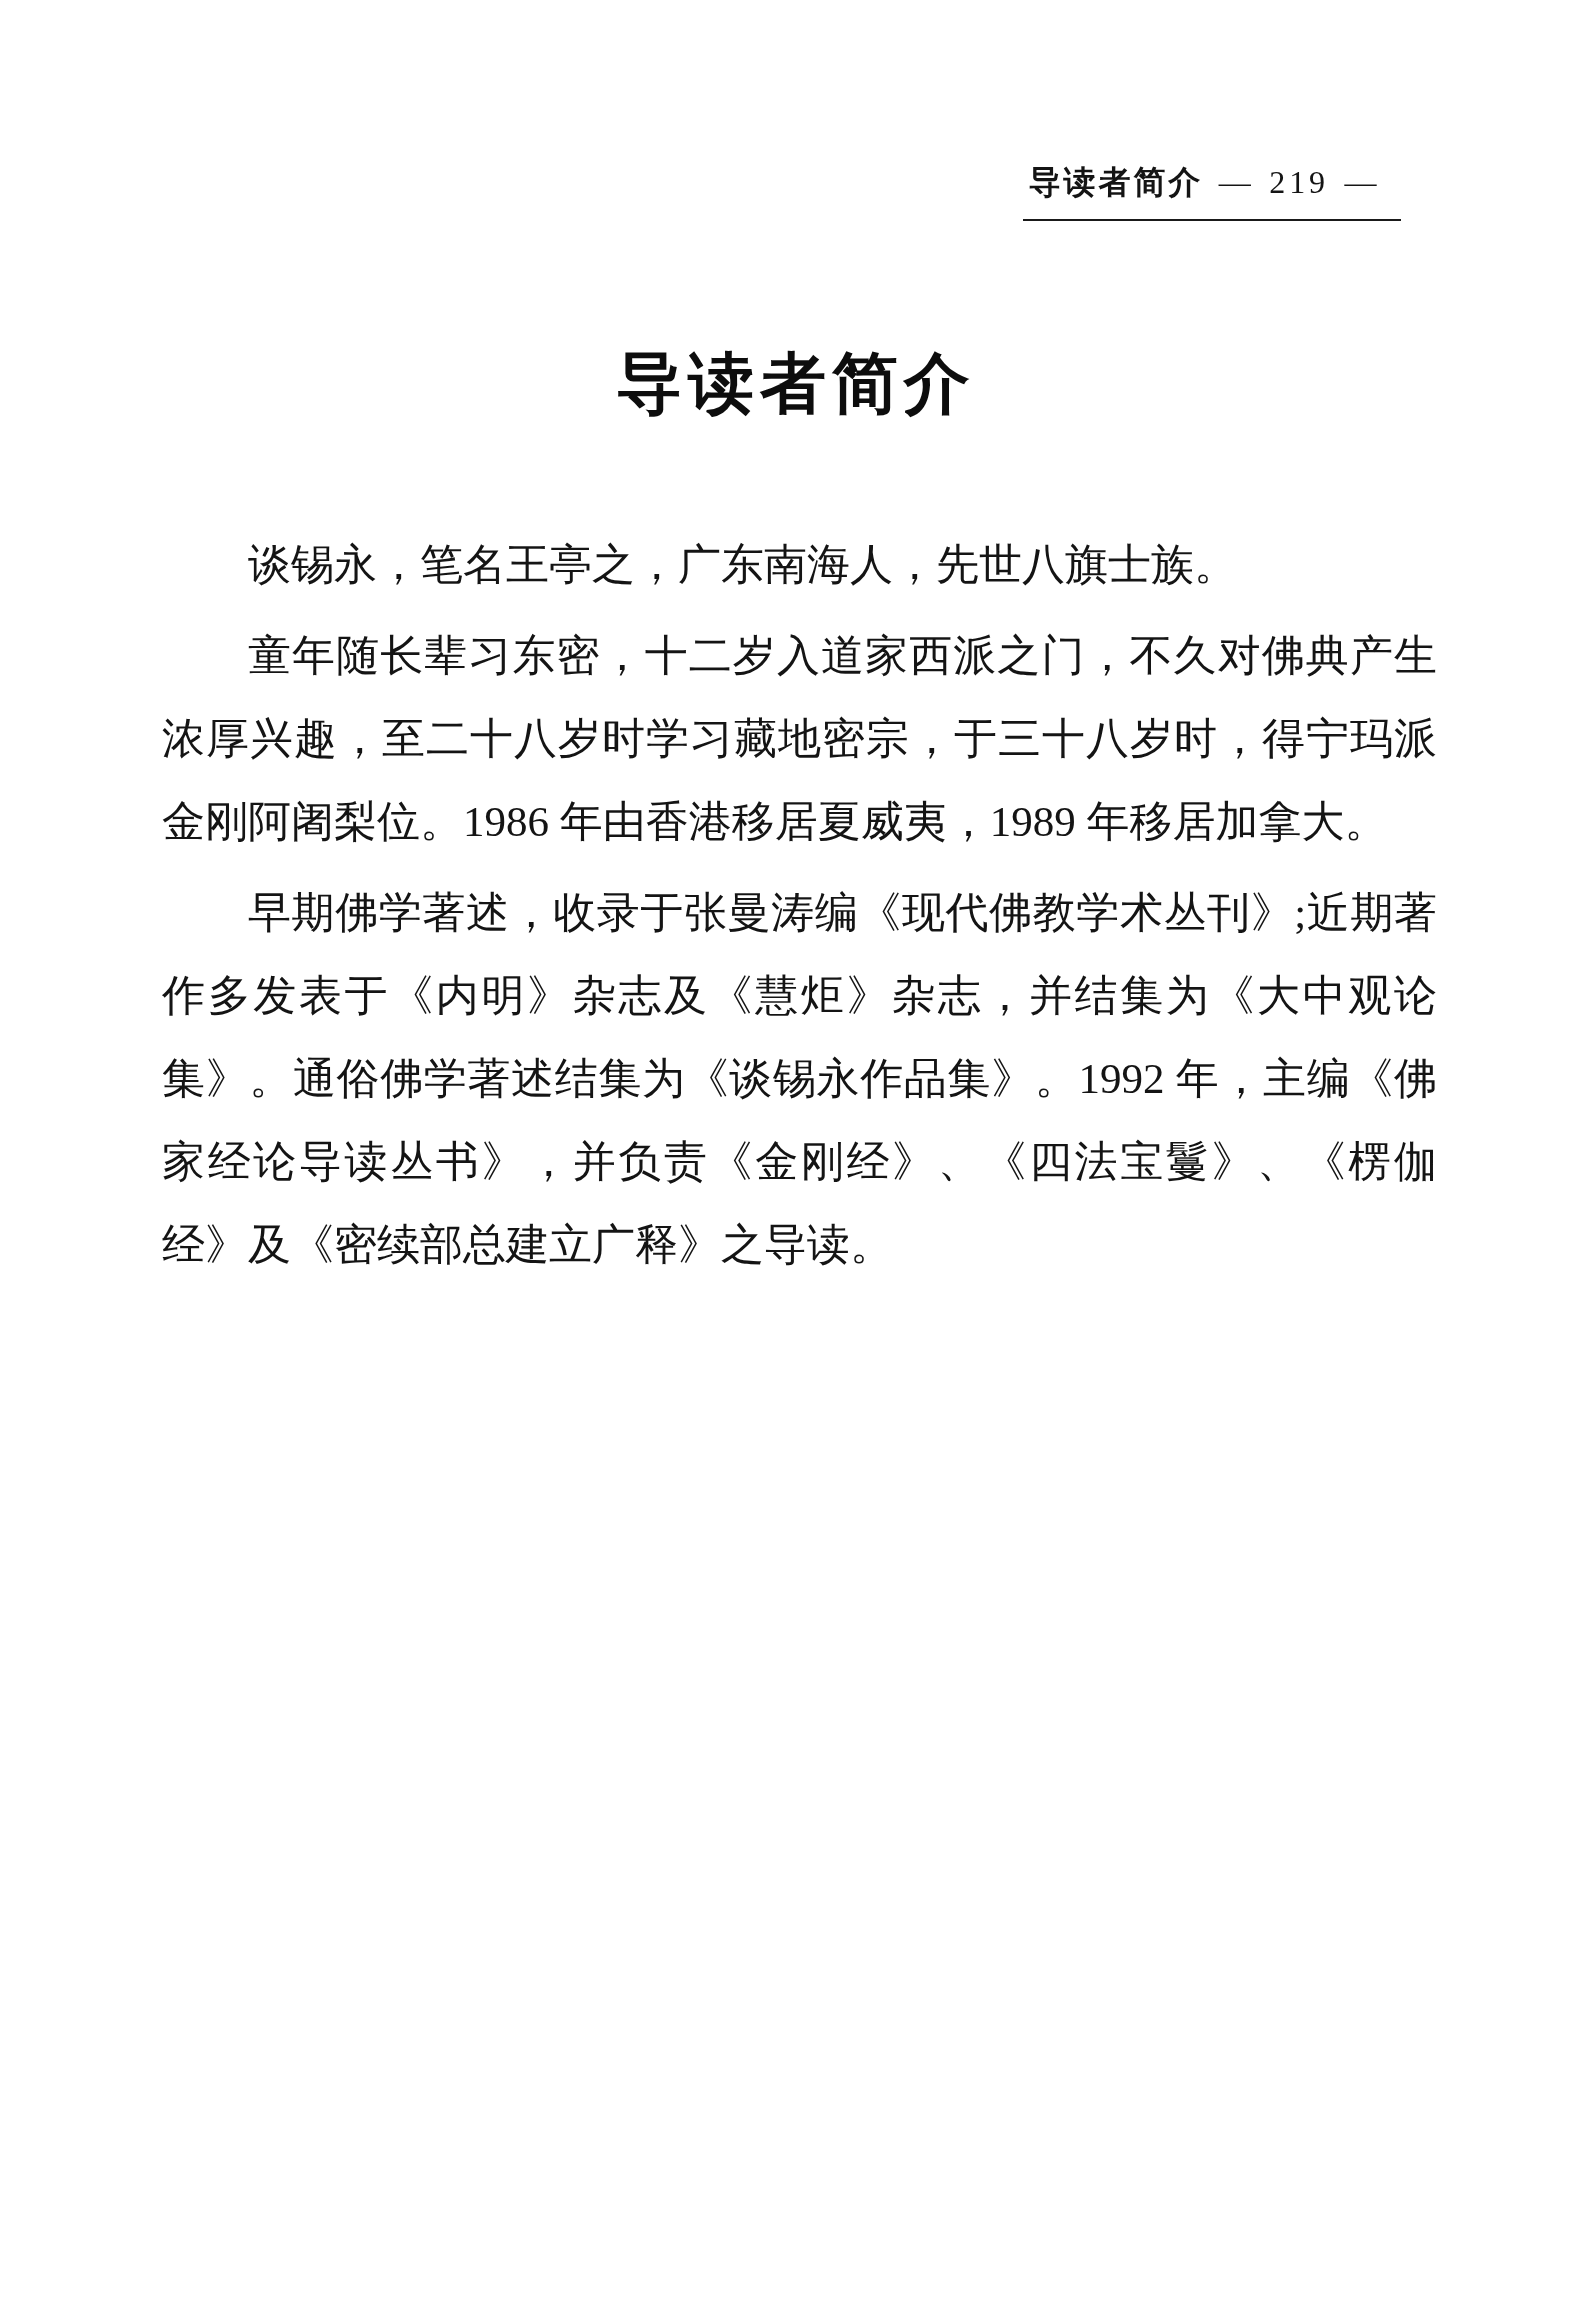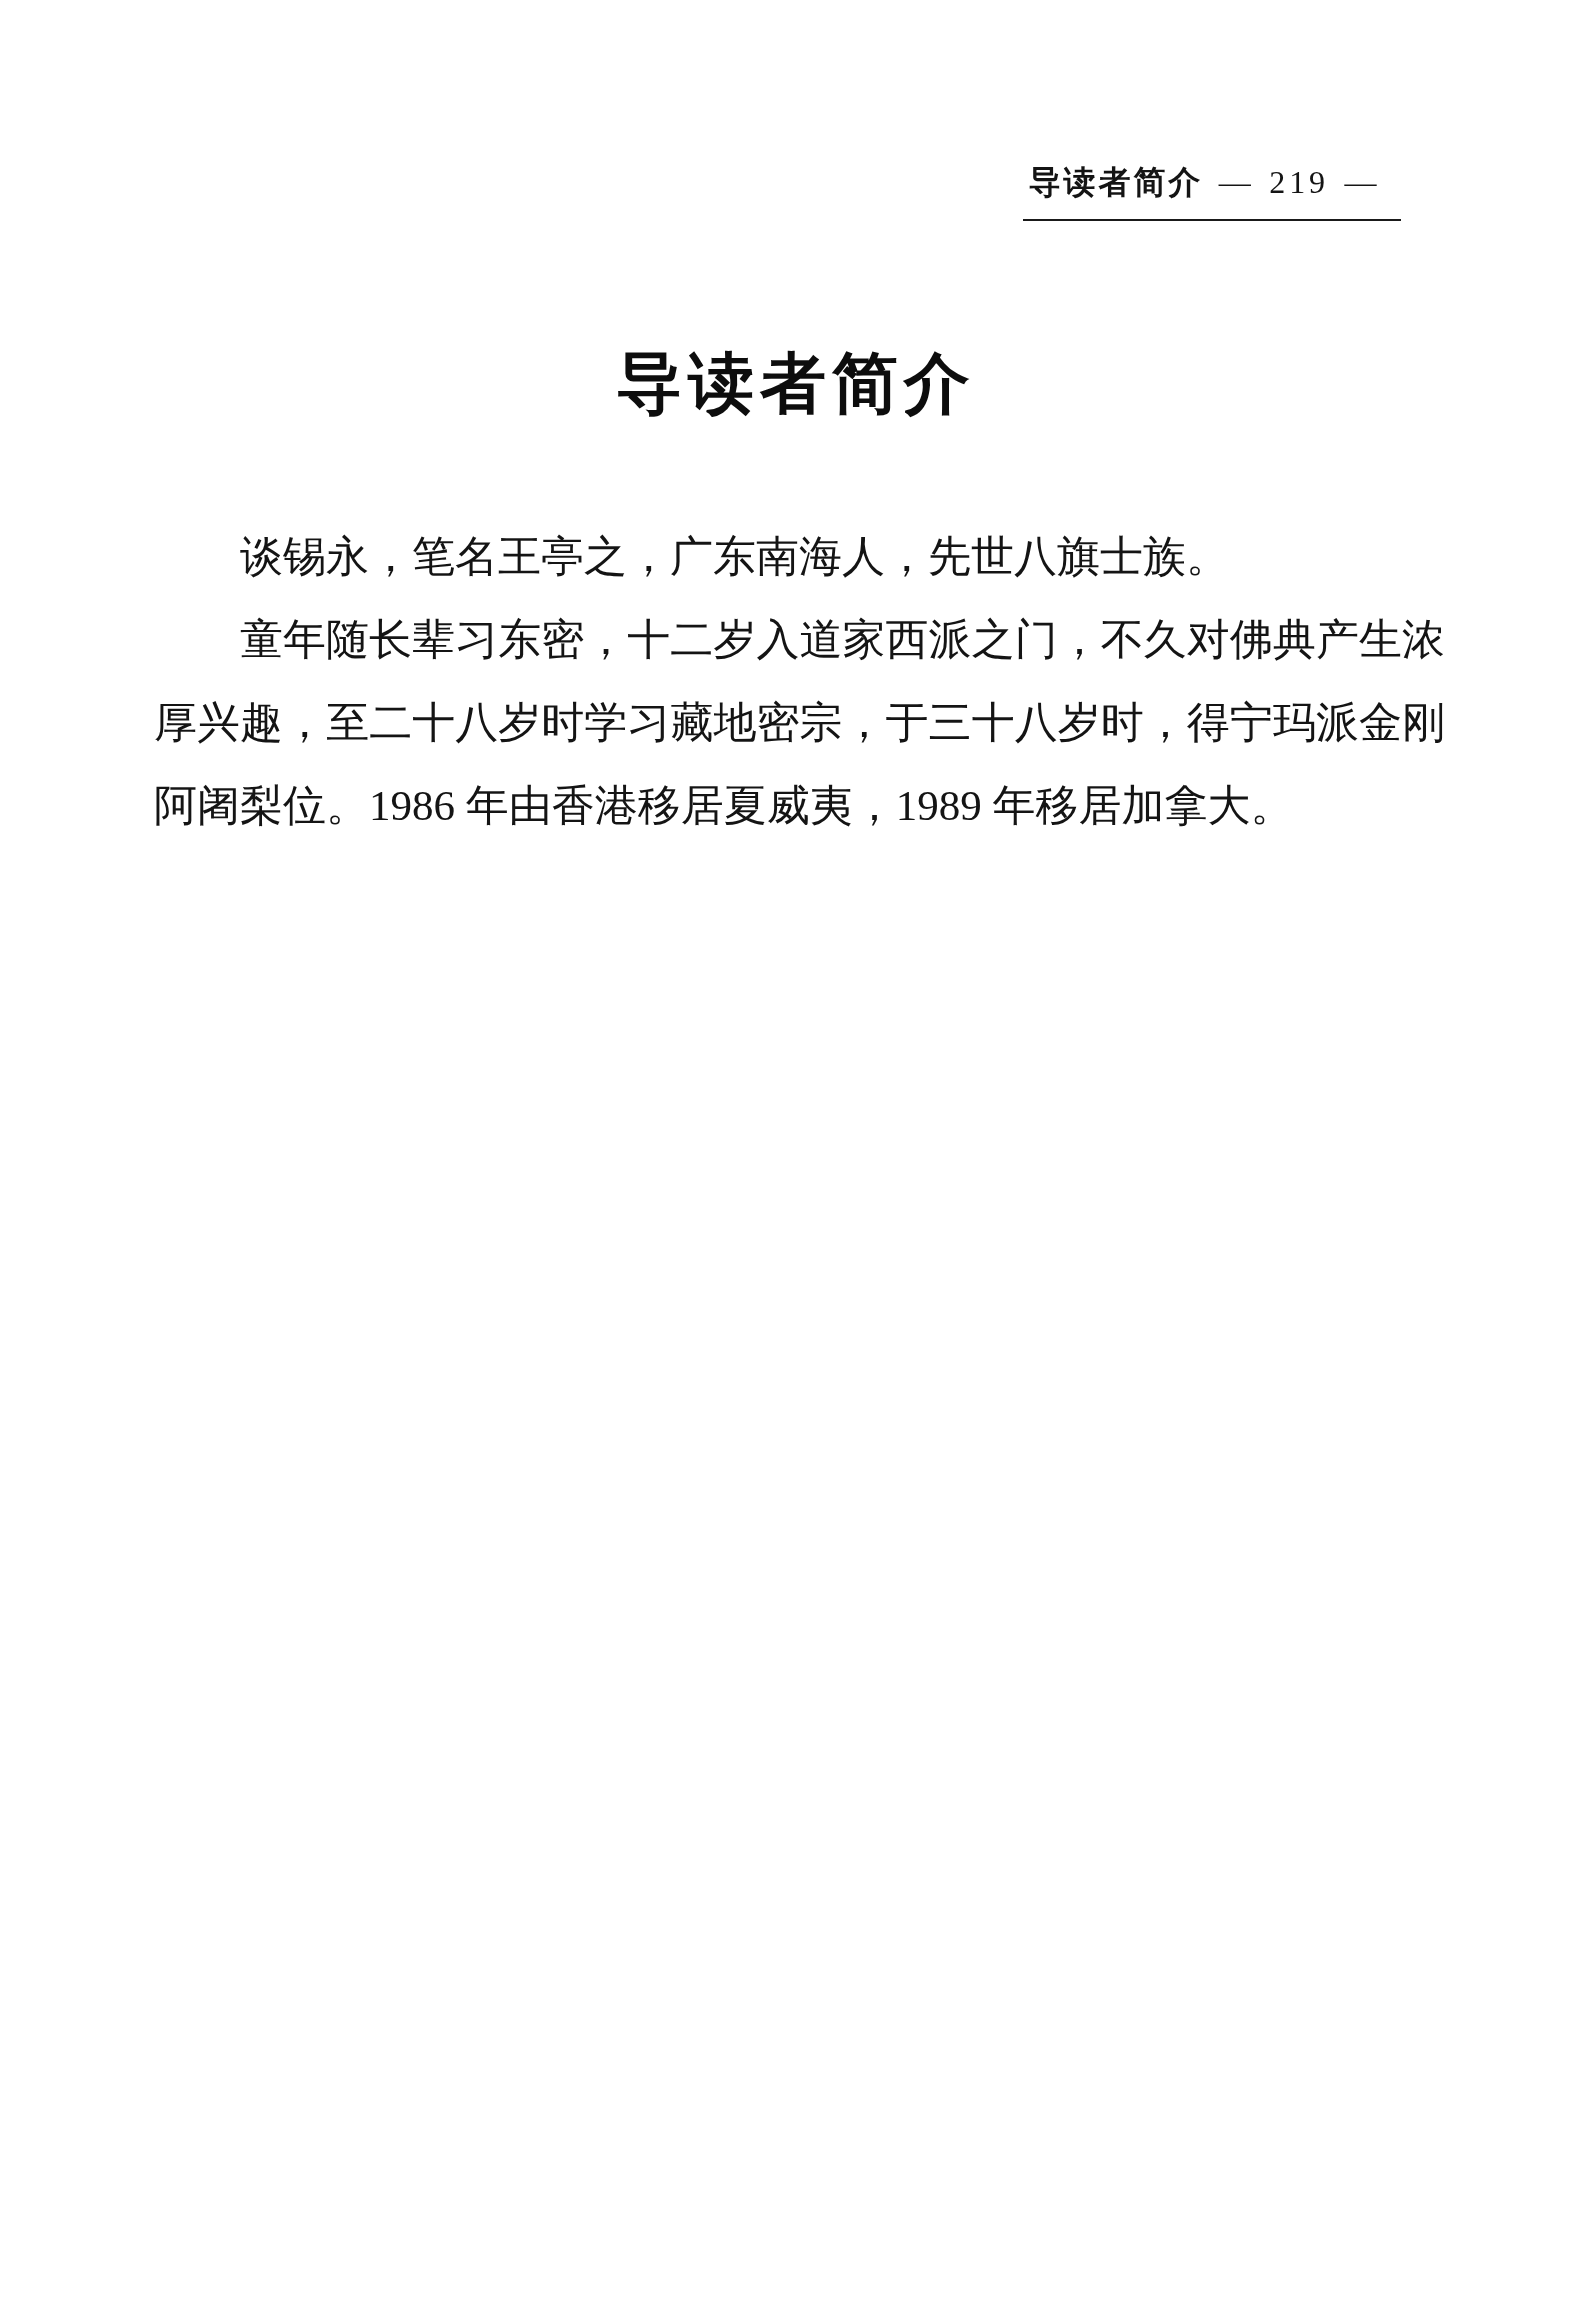--- a/index.html
+++ b/index.html
@@ -63,37 +63,38 @@
     top: 515px;
     left: 154px;
     width: 1291px;
     font-size: 43px;
     line-height: 83px;
     text-align: justify;
     text-justify: inter-ideograph;
     color: #141414;
   }
   .body-text p {
-    margin: 0;
+    margin: 8px;
     padding: 0;
     text-indent: 2em;
   }
 </style>
 </head>
 <body>
 
 <div class="page">
 
   <div class="running-header">
     <span class="rh-text">
       <span>导读者简介</span><span class="rh-dash">—</span><span class="rh-num">219</span><span class="rh-dash">—</span>
     </span>
   </div>
 
   <h1 class="page-title">导读者简介</h1>
 
   <div class="body-text">
     <p>谈锡永，笔名王亭之，广东南海人，先世八旗士族。</p>
     <p>童年随长辈习东密，十二岁入道家西派之门，不久对佛典产生浓厚兴趣，至二十八岁时学习藏地密宗，于三十八岁时，得宁玛派金刚阿阇梨位。1986 年由香港移居夏威夷，1989 年移居加拿大。</p>
+    <p>早期佛学著述，收录于张曼涛编《现代佛教学术丛刊》;近期著作多发表于《内明》杂志及《慧炬》杂志，并结集为《大中观论集》。通俗佛学著述结集为《谈锡永作品集》。1992 年，主编《佛家经论导读丛书》，并负责《金刚经》、《四法宝鬘》、《楞伽经》及《密续部总建立广释》之导读。</p>
   </div>
 
 </div>
 
 
 </body></html>

